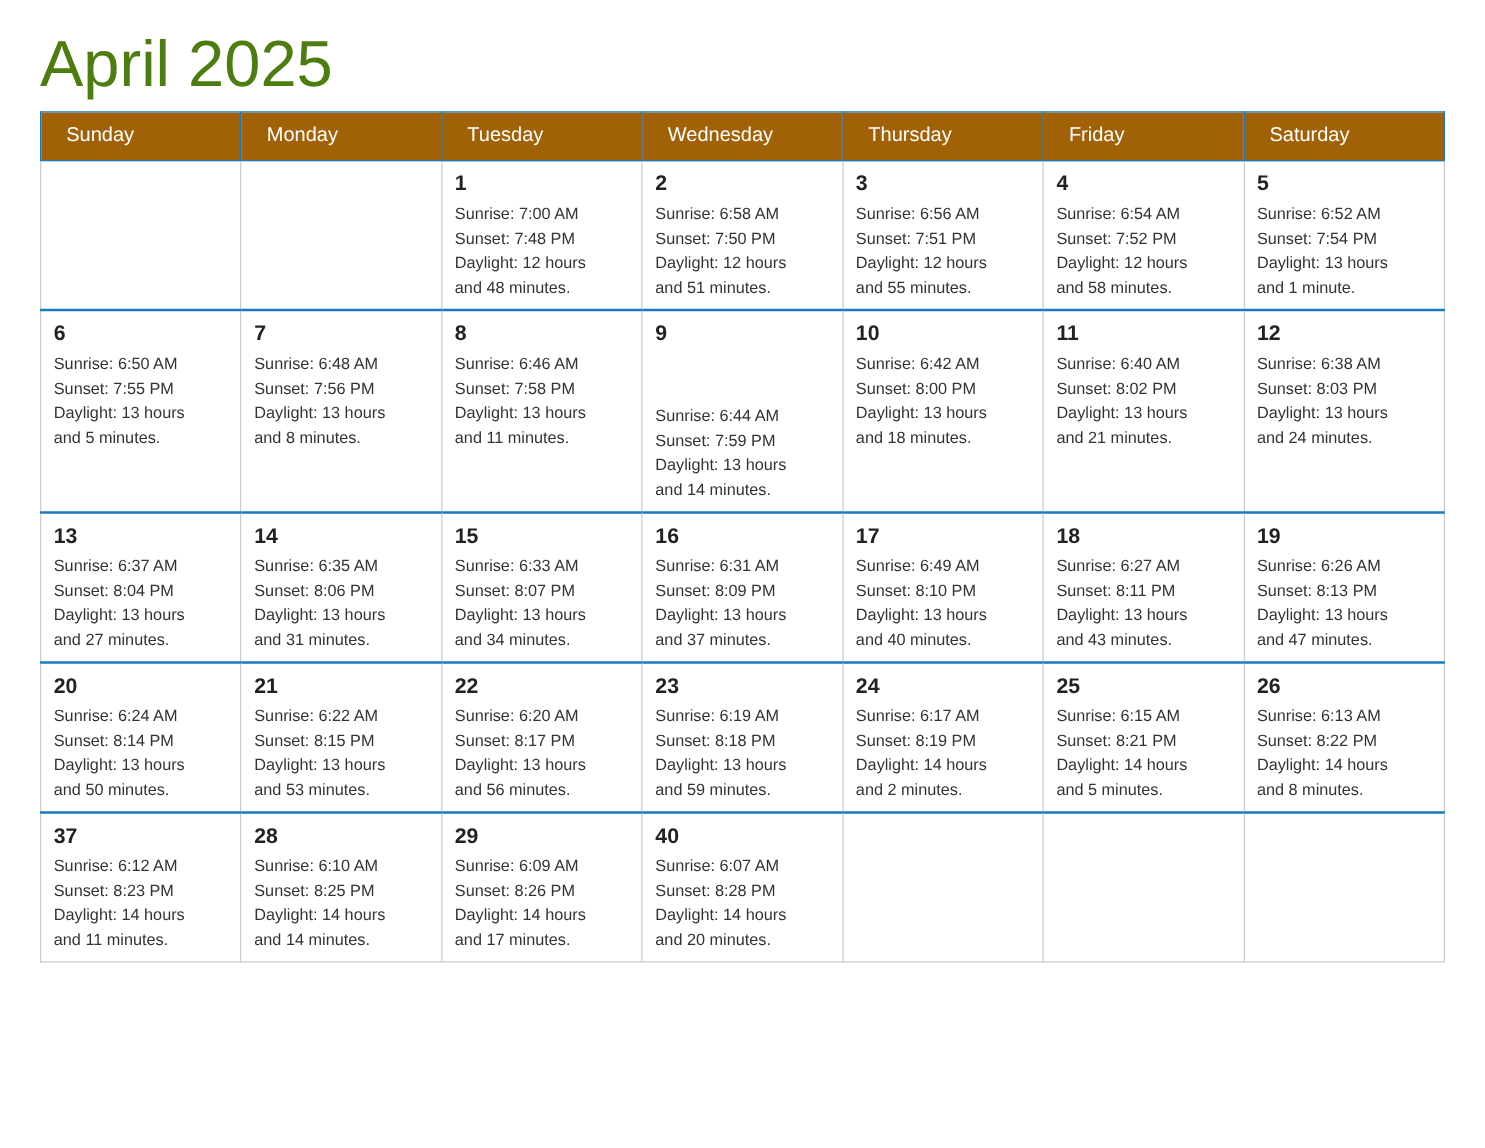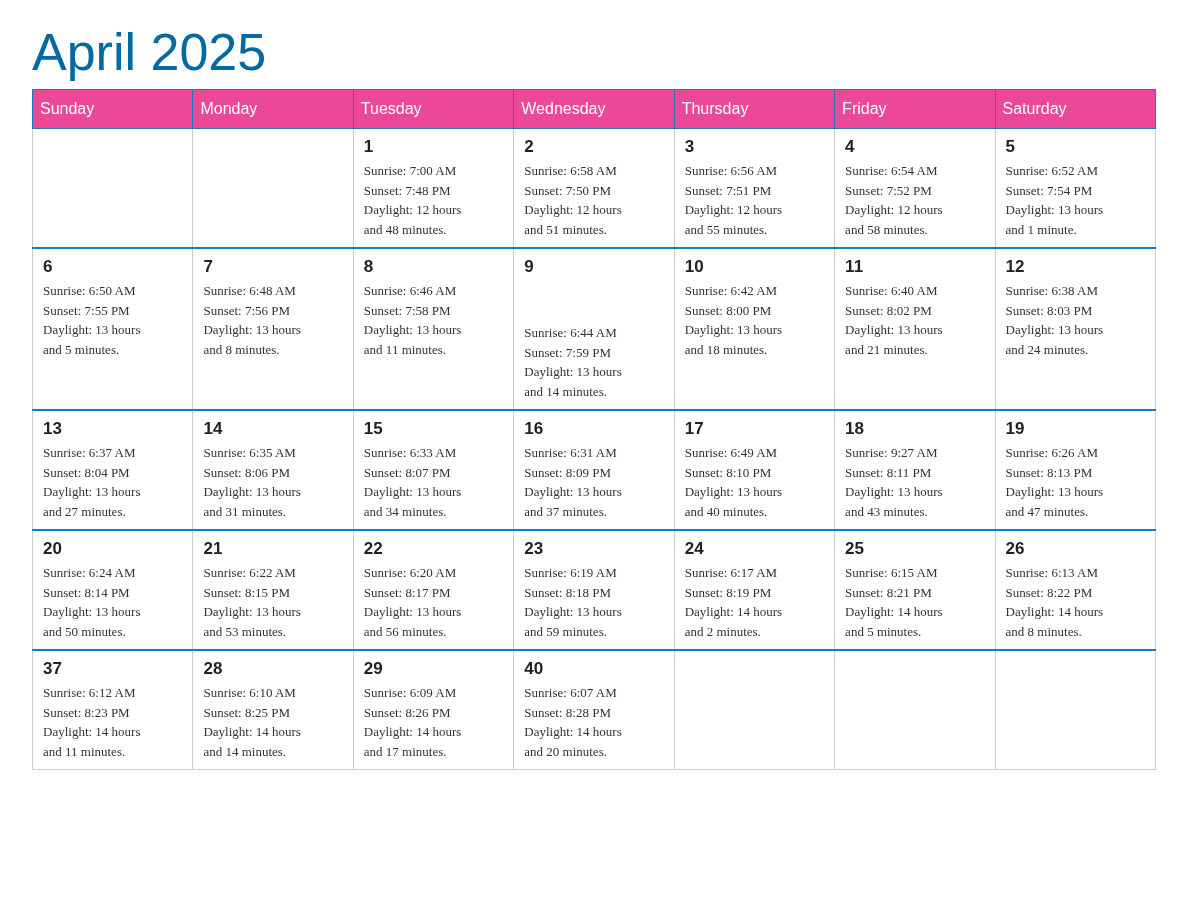--- a/index.html
+++ b/index.html
@@ -20,39 +20,39 @@
       display: flex;
       flex-direction: column;
       align-items: center;
     }
     .title-area {
       text-align: right;
     }
     .month-title {
       font-size: 52px;
       font-weight: normal;
-      color: #0369a1;
+      color: #4d7c0f;
       line-height: 1.1;
     }
     .location-title {
       font-size: 22px;
       color: #555;
       margin-top: 4px;
     }
     .calendar {
       width: 100%;
       border-collapse: collapse;
       margin-top: 8px;
     }
     .calendar thead tr th {
-      background-color: #ec4899;
+      background-color: #a16207;
       color: #fff;
       font-size: 16px;
       font-weight: normal;
-      padding: 10px 7px;
+      padding: 10px 20px;
       text-align: left;
       border: 1px solid #1a7abf;
     }
     .calendar tbody tr td {
       border: 1px solid #ccc;
       vertical-align: top;
       padding: 8px 10px;
       width: calc(100% / 7);
       min-height: 100px;
     }
@@ -62,21 +62,20 @@
     .day-number {
       font-size: 17px;
       font-weight: bold;
       color: #222;
       margin-bottom: 4px;
     }
     .day-info {
       font-size: 13px;
       color: #333;
       line-height: 1.5;
-      font-family: Liberation Serif, serif;
     }
     .calendar tbody tr:not(:last-child) td {
       border-bottom: 2px solid #1a7abf;
     }
     .logo-wrapper {
       display: flex;
       flex-direction: column;
       align-items: flex-start;
     }
     .logo-line1 {
@@ -227,21 +226,21 @@
         </td>
         <td>
           <div class="day-number">17</div>
           <div class="day-info" style="white-space: pre-line;">Sunrise: 6:49 AM
 Sunset: 8:10 PM
 Daylight: 13 hours
 and 40 minutes.</div>
         </td>
         <td>
           <div class="day-number">18</div>
-          <div class="day-info" style="white-space: pre-line;">Sunrise: 9:27 AM
+          <div class="day-info" style="white-space: pre-line;">Sunrise: 6:27 AM
 Sunset: 8:11 PM
 Daylight: 13 hours
 and 43 minutes.</div>
         </td>
         <td>
           <div class="day-number">19</div>
           <div class="day-info" style="white-space: pre-line;">Sunrise: 6:26 AM
 Sunset: 8:13 PM
 Daylight: 13 hours
 and 47 minutes.</div>

